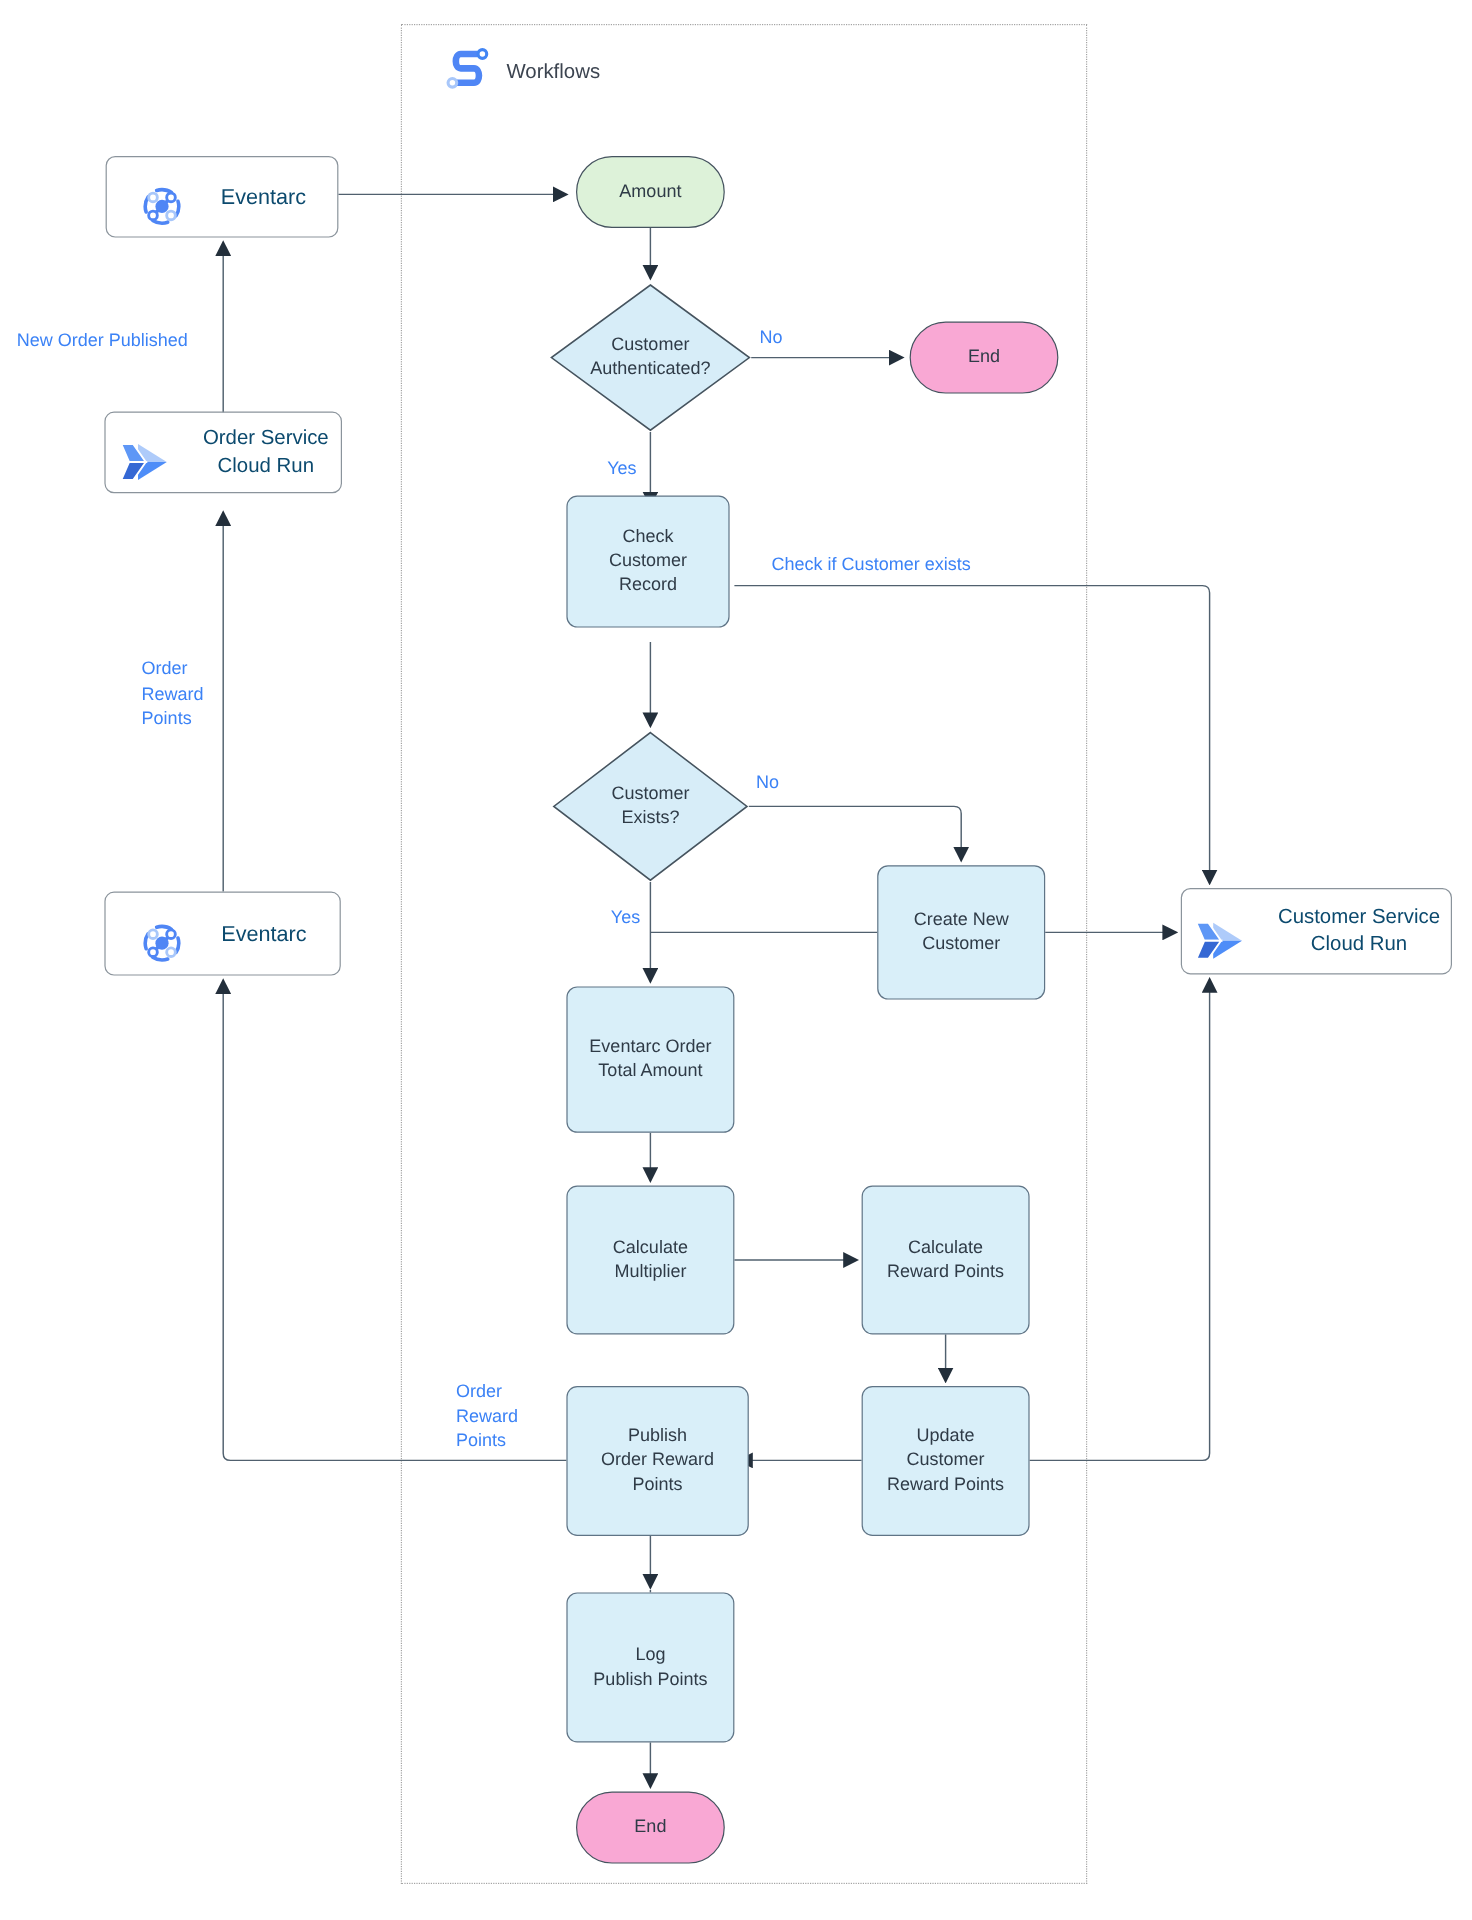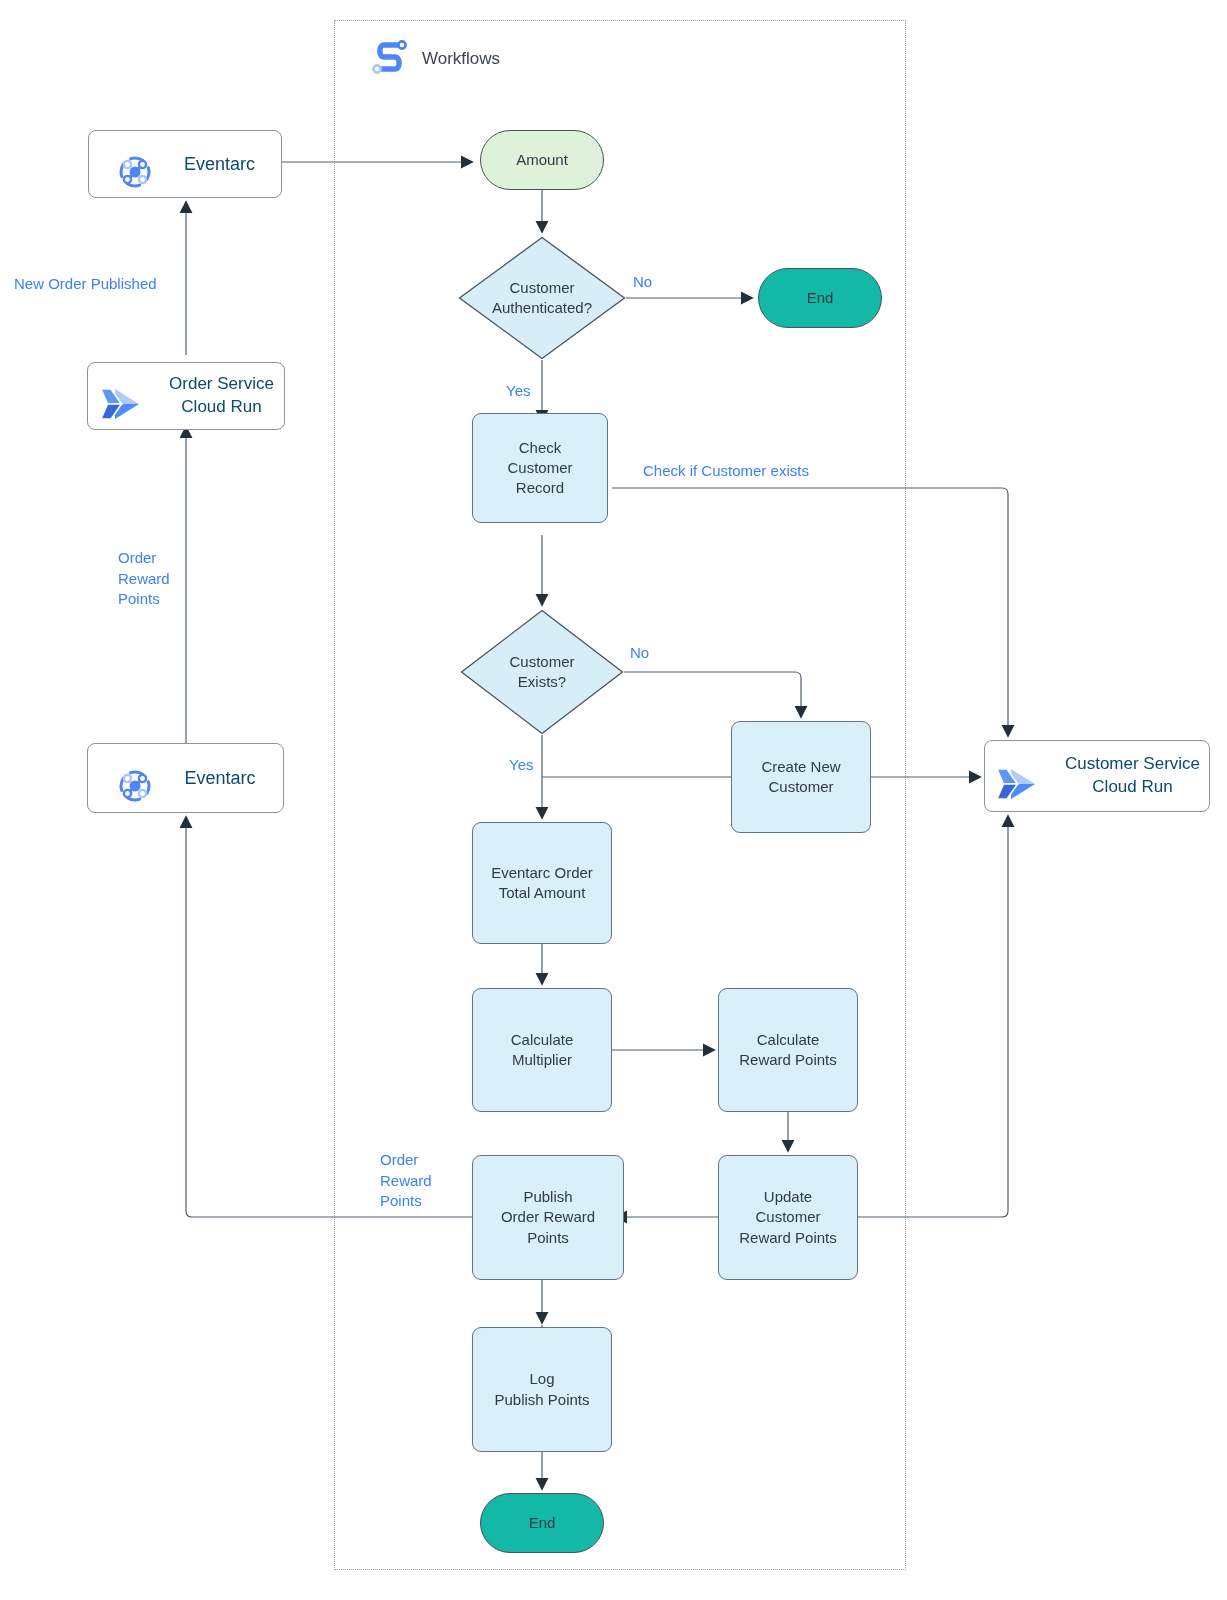--- a/index.html
+++ b/index.html
@@ -7,21 +7,21 @@
 
   .container{position:absolute;border:1px dotted #a3a3a3;background:transparent;}
 
   .edges{position:absolute;left:0;top:0;width:1227px;height:1600px;pointer-events:none;}
 
   .node{position:absolute;box-sizing:border-box;display:flex;align-items:center;justify-content:center;
         text-align:center;white-space:pre-line;font-size:15px;color:#2f3b47;line-height:1.35;}
   .process{background:#d9eff9;border:1px solid #5f7486;border-radius:9px;}
   .terminal{border:1px solid #45535f;border-radius:30px;}
   .start-fill{background:#ddf2d9;}
-  .end-fill{background:#14b8a6;}
+  .end-fill{background:#f9a8d4;}
   .service{background:#ffffff;border:1px solid #8b949c;border-radius:8px;gap:29px;font-size:17px;color:#0c4a6e;}
   .service .svc-label{white-space:pre-line;text-align:center;}
   .eventarc-label{font-size:18px;}
 
   .diamond-wrap{position:absolute;}
   .diamond-wrap svg{position:absolute;left:0;top:0;}
   .diamond-label{position:absolute;left:0;top:0;right:0;bottom:0;display:flex;align-items:center;
         justify-content:center;text-align:center;white-space:pre-line;font-size:15px;color:#2f3b47;line-height:1.35;}
 
   .edge-label{position:absolute;font-size:15px;color:#3b82f6;white-space:pre-line;line-height:1.38;}
@@ -84,21 +84,21 @@
       <circle cx="20" cy="20" r="5.5" fill="#4f86f5"></circle>
       <circle cx="27.5" cy="12.5" r="3.6" fill="#ffffff" stroke="#4f86f5" stroke-width="2.4"></circle>
       <circle cx="12.5" cy="27.5" r="3.6" fill="#ffffff" stroke="#4f86f5" stroke-width="2.4"></circle>
       <circle cx="12.5" cy="12.5" r="3.6" fill="#ffffff" stroke="#a8c7fa" stroke-width="2.4"></circle>
       <circle cx="27.5" cy="27.5" r="3.6" fill="#ffffff" stroke="#a8c7fa" stroke-width="2.4"></circle>
     </svg>
   </span>
   <span class="svc-label eventarc-label">Eventarc</span>
 </div>
 
-<div class="node service" style="left:87px;top:362px;width:198px;height:68px;">
+<div class="node service" style="left:87px;top:343px;width:198px;height:68px;">
   <span>
     <svg width="42" height="34" viewBox="0 0 42 34">
       <polygon points="17,2 41,17 17,17" fill="#aecbfa"></polygon>
       <polygon points="17,17 41,17 17,32" fill="#4e8df8"></polygon>
       <polygon points="3,2 13,2 23.5,17 9.5,17" fill="#5e97f6" stroke="#ffffff" stroke-width="1.6"></polygon>
       <polygon points="9.5,17 23.5,17 13,32 3,32" fill="#3568d4" stroke="#ffffff" stroke-width="1.6"></polygon>
     </svg>
   </span>
   <span class="svc-label">Order Service
 Cloud Run</span>

